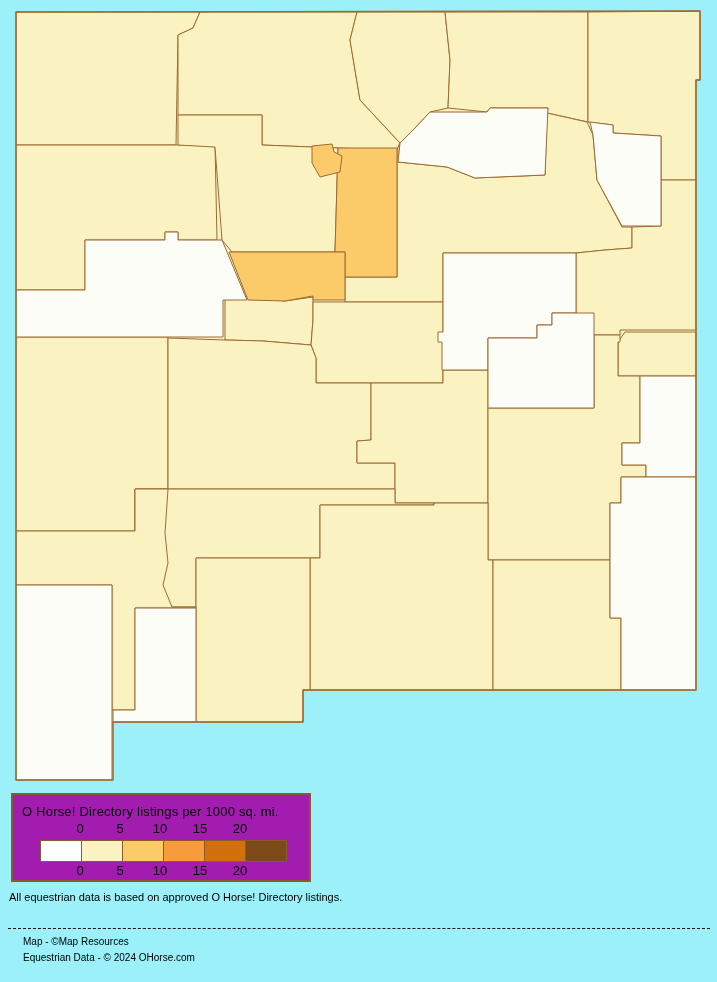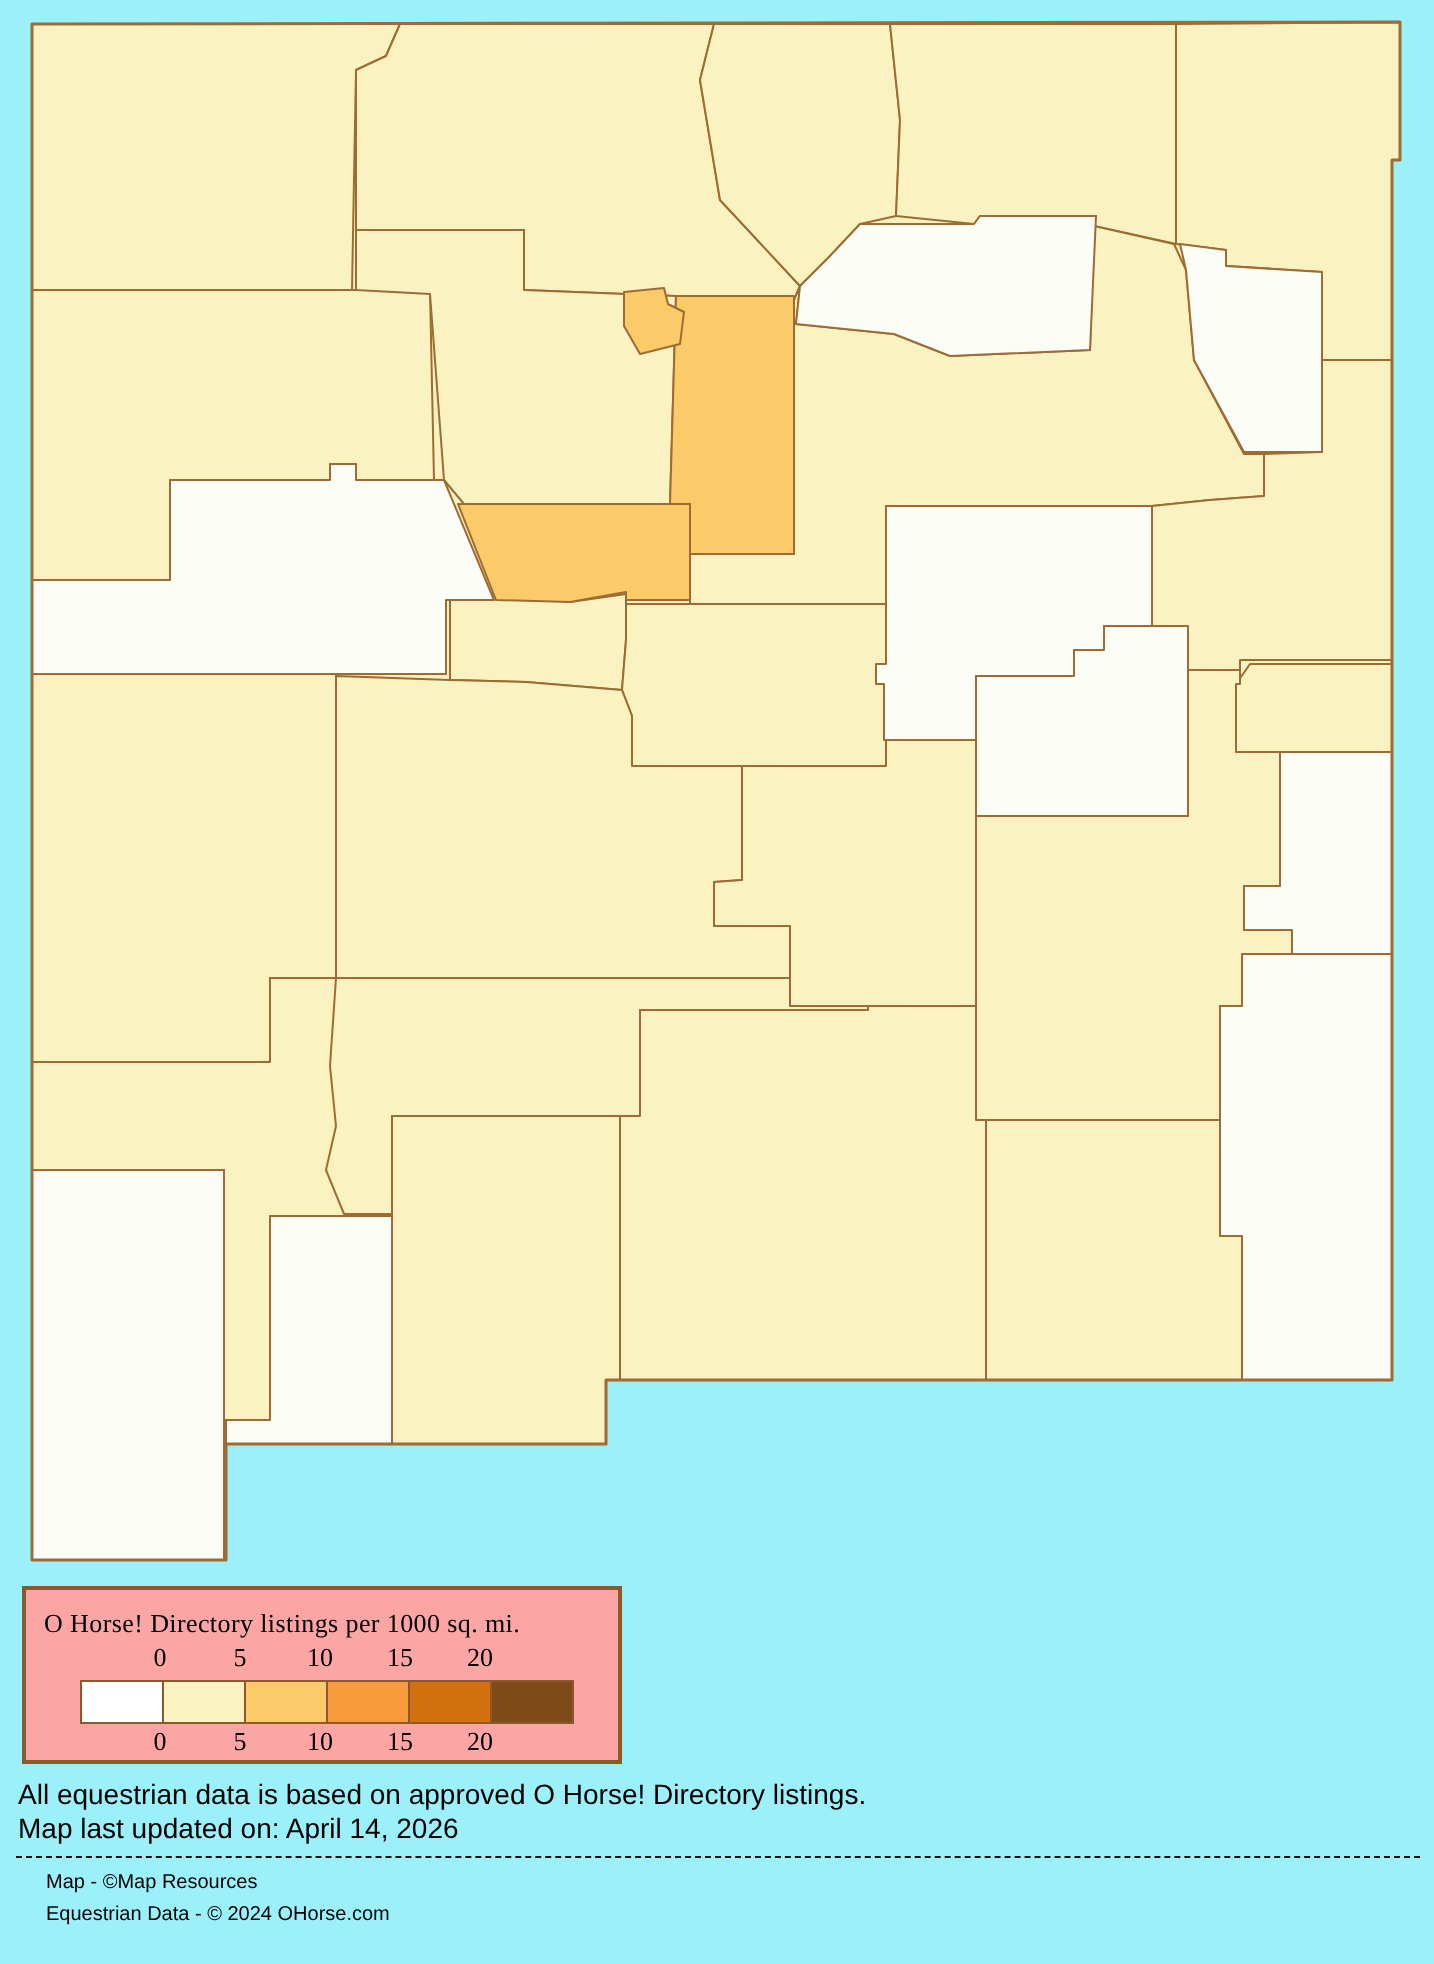--- a/index.html
+++ b/index.html
@@ -7,37 +7,37 @@
     width:717px;height:982px;position:relative;overflow:hidden;
     background:#9BF0FA;
     font-family:"Liberation Sans", sans-serif;
     color:#000;
   }
   #map-stage{position:absolute;left:0;top:0;width:717px;height:792px;}
   #map-stage svg{display:block;}
 
   .legend-box{
     position:absolute;left:11px;top:793px;width:296px;height:85px;
-    background:#fca5a5;border:2px solid #8B5A2B;font-family:Liberation Serif, serif;
+    background:#a21caf;border:2px solid #8B5A2B;
   }
   .legend-title{
     position:absolute;left:9px;top:9px;font-size:13px;letter-spacing:0.2px;white-space:nowrap;
   }
   .tick-row{position:absolute;left:0;width:100%;height:15px;font-size:13px;}
   .tick-row.top{top:26px;}
   .tick-row.bottom{top:68px;}
   .tick{position:absolute;transform:translateX(-50%);}
   .legend-swatch-strip{
     position:absolute;left:27px;top:45px;height:20px;display:flex;
     border:1px solid #8B5A2B;
   }
   .swatch{width:40px;height:20px;}
   .swatch:not(:last-child){border-right:1px solid #8B5A2B;}
 
-  .notes{position:absolute;left:9px;top:889px;font-size:14px;line-height:17px;}
+  .notes{position:absolute;left:9px;top:889px;font-size:11px;line-height:17px;}
   .divider{position:absolute;left:8px;top:928px;width:702px;height:0;border-top:1px dashed #111;}
   .credits{position:absolute;left:23px;top:934px;font-size:10px;line-height:16px;}
 </style>
 </head>
 <body>
 
 <div id="map-stage">
   <svg width="717" height="792" viewBox="0 0 717 792" xmlns="http://www.w3.org/2000/svg">
       <path d="M16,12 L700,11 L700,80 L696,80 L696,690 L303,690 L303,722 L113,722 L113,780 L16,780 Z" fill="#FAF3C1" stroke="none" stroke-width="1" stroke-linejoin="round"></path>
       <path d="M16,12 L200,12 L193,28 L178,35 L176,145 L16,145 Z" fill="#FAF3C1" stroke="#9D6B33" stroke-width="1" stroke-linejoin="round">
@@ -164,21 +164,20 @@
       <span class="tick" style="left: 67px;">0</span>
       <span class="tick" style="left: 107px;">5</span>
       <span class="tick" style="left: 147px;">10</span>
       <span class="tick" style="left: 187px;">15</span>
       <span class="tick" style="left: 227px;">20</span>
     </div>
 </div>
 
 <div class="notes">
   <div>All equestrian data is based on approved O Horse! Directory listings.</div>
-  <div>Map last updated on: April 14, 2026</div>
 </div>
 
 <div class="divider"></div>
 
 <div class="credits">
   <div>Map - ©Map Resources</div>
   <div>Equestrian Data - © 2024 OHorse.com</div>
 </div>
 
 </body></html>

